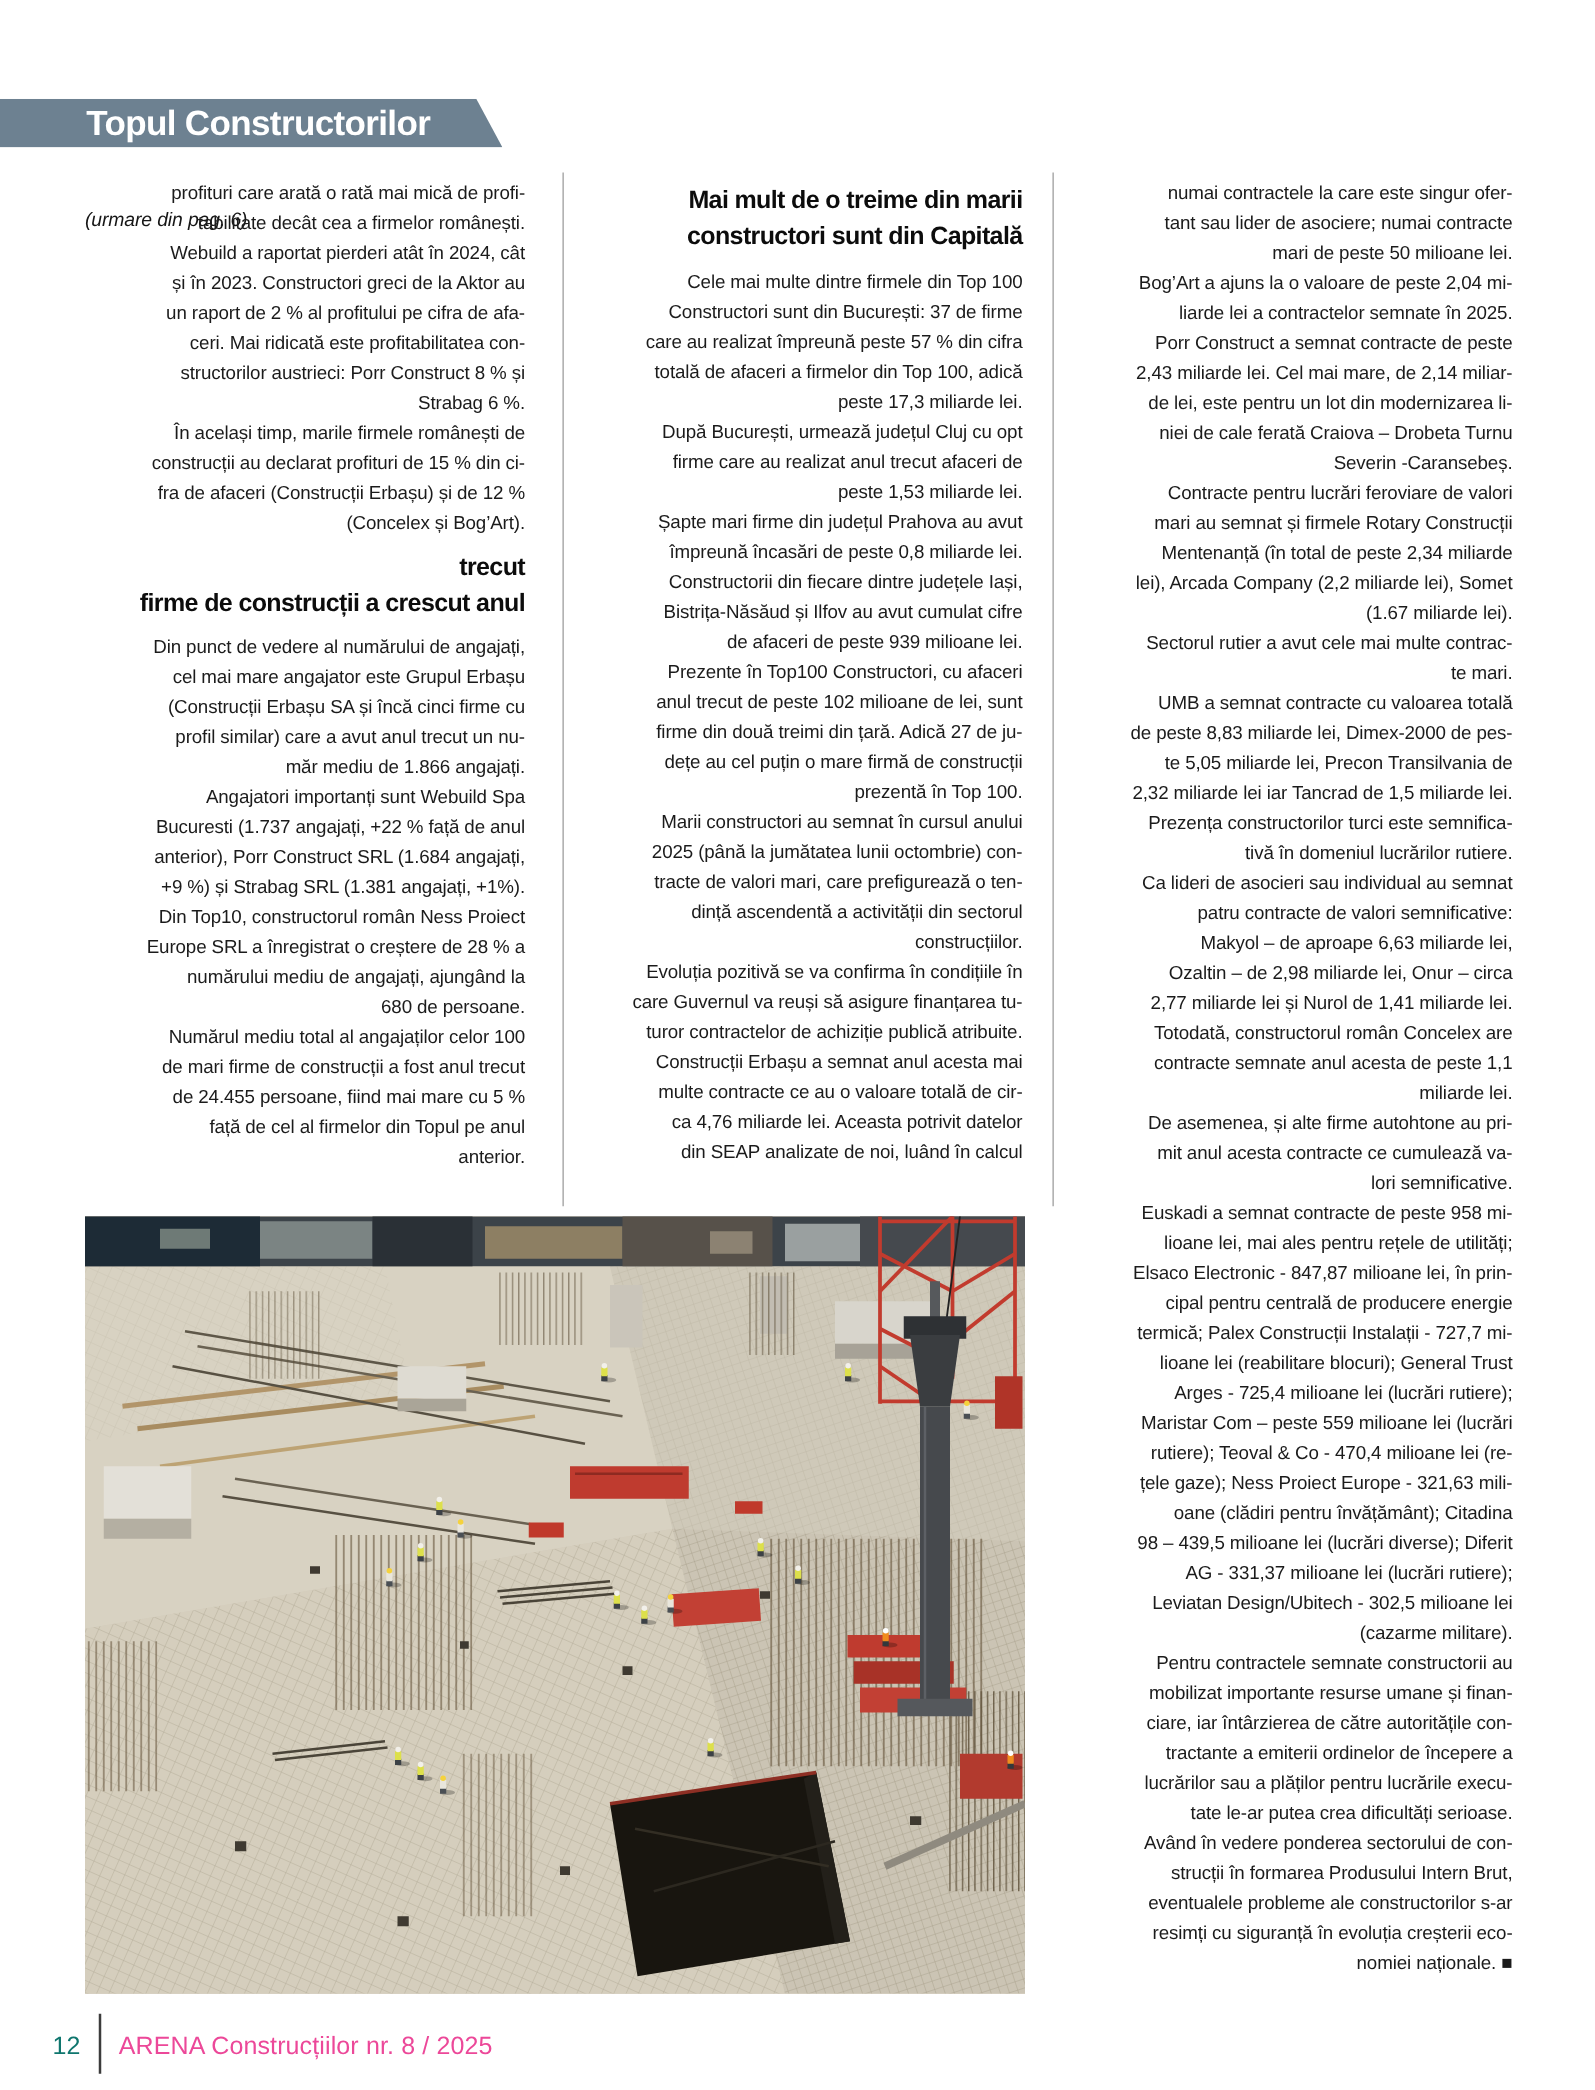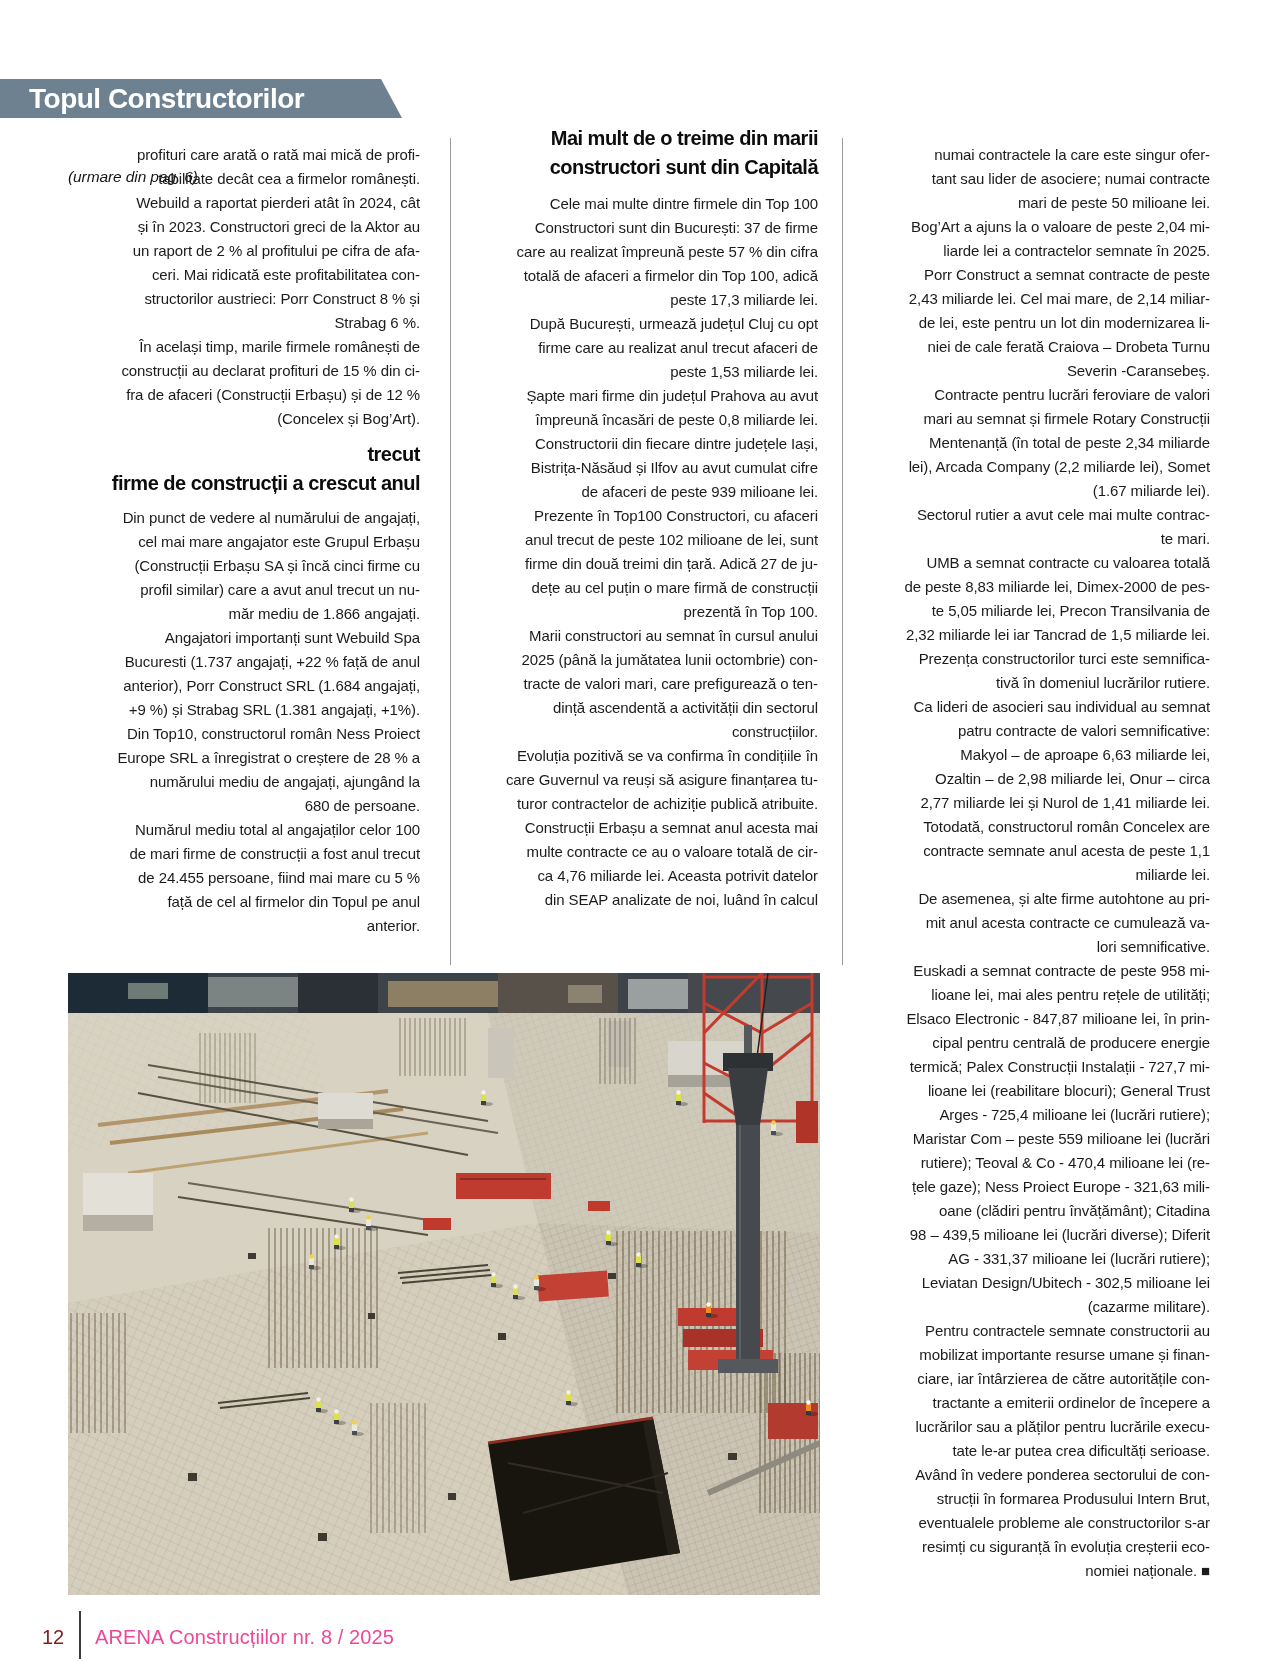--- a/index.html
+++ b/index.html
@@ -9,47 +9,47 @@
     overflow:hidden;color:#1b1b1b;
   }
   .page{position:absolute;inset:0;}
   .banner{
     position:absolute;left:0;top:79px;width:402px;height:39px;
     background:#6d8191;
     clip-path:polygon(0 0,381px 0,402px 100%,0 100%);
   }
   .banner-title{
     color:#ffffff;font-weight:bold;font-size:28px;line-height:39px;
-    padding-left:29px;letter-spacing:-0.5px;white-space:pre;
+    padding-left:69px;letter-spacing:-0.5px;white-space:pre;
   }
   .note{
     position:absolute;left:68px;top:120px;font-size:15.5px;font-style:italic;
     color:#161616;letter-spacing:-0.1px;margin-top:48px;
   }
   .vdivider{position:absolute;top:138px;width:1px;height:827px;background:#9a9a9a;}
   .col{position:absolute;width:352px;text-align:right;}
   #col1{left:68px;top:143px;}
-  #col2{left:466px;top:124px;}
+  #col2{left:466px;top:146px;}
   #col3{left:858px;top:143px;}
   .tline{
     font-size:15px;line-height:24px;letter-spacing:-0.1px;
     white-space:pre;color:#1b1b1b;
   }
   .hline{
     font-size:20px;line-height:29px;font-weight:bold;letter-spacing:-0.5px;
     white-space:pre;color:#0c0c0c;
   }
   .heading{margin:9px 0 8px 0;}
   .heading-first{margin:0 0 10px 0;}
   .photo{
     position:absolute;left:68px;top:973px;width:752px;height:622px;
     overflow:hidden;background:#d3ccbc;
   }
   .photo svg{display:block;}
-  .footer-pageno{position:absolute;left:42px;top:1626px;font-size:20px;color:#7f1d1d;}
+  .footer-pageno{position:absolute;left:42px;top:1626px;font-size:20px;color:#0f766e;}
   .footer-rule{position:absolute;left:79px;top:1611px;width:2px;height:48px;background:#3c3c3c;}
   .footer-edition{position:absolute;left:95px;top:1626px;font-size:20px;color:#ec4899;letter-spacing:0.1px;}
 </style>
 </head>
 <body>
 
 <div class="page">
 
   <div class="banner">
     <div class="banner-title">Topul Constructorilor</div>

